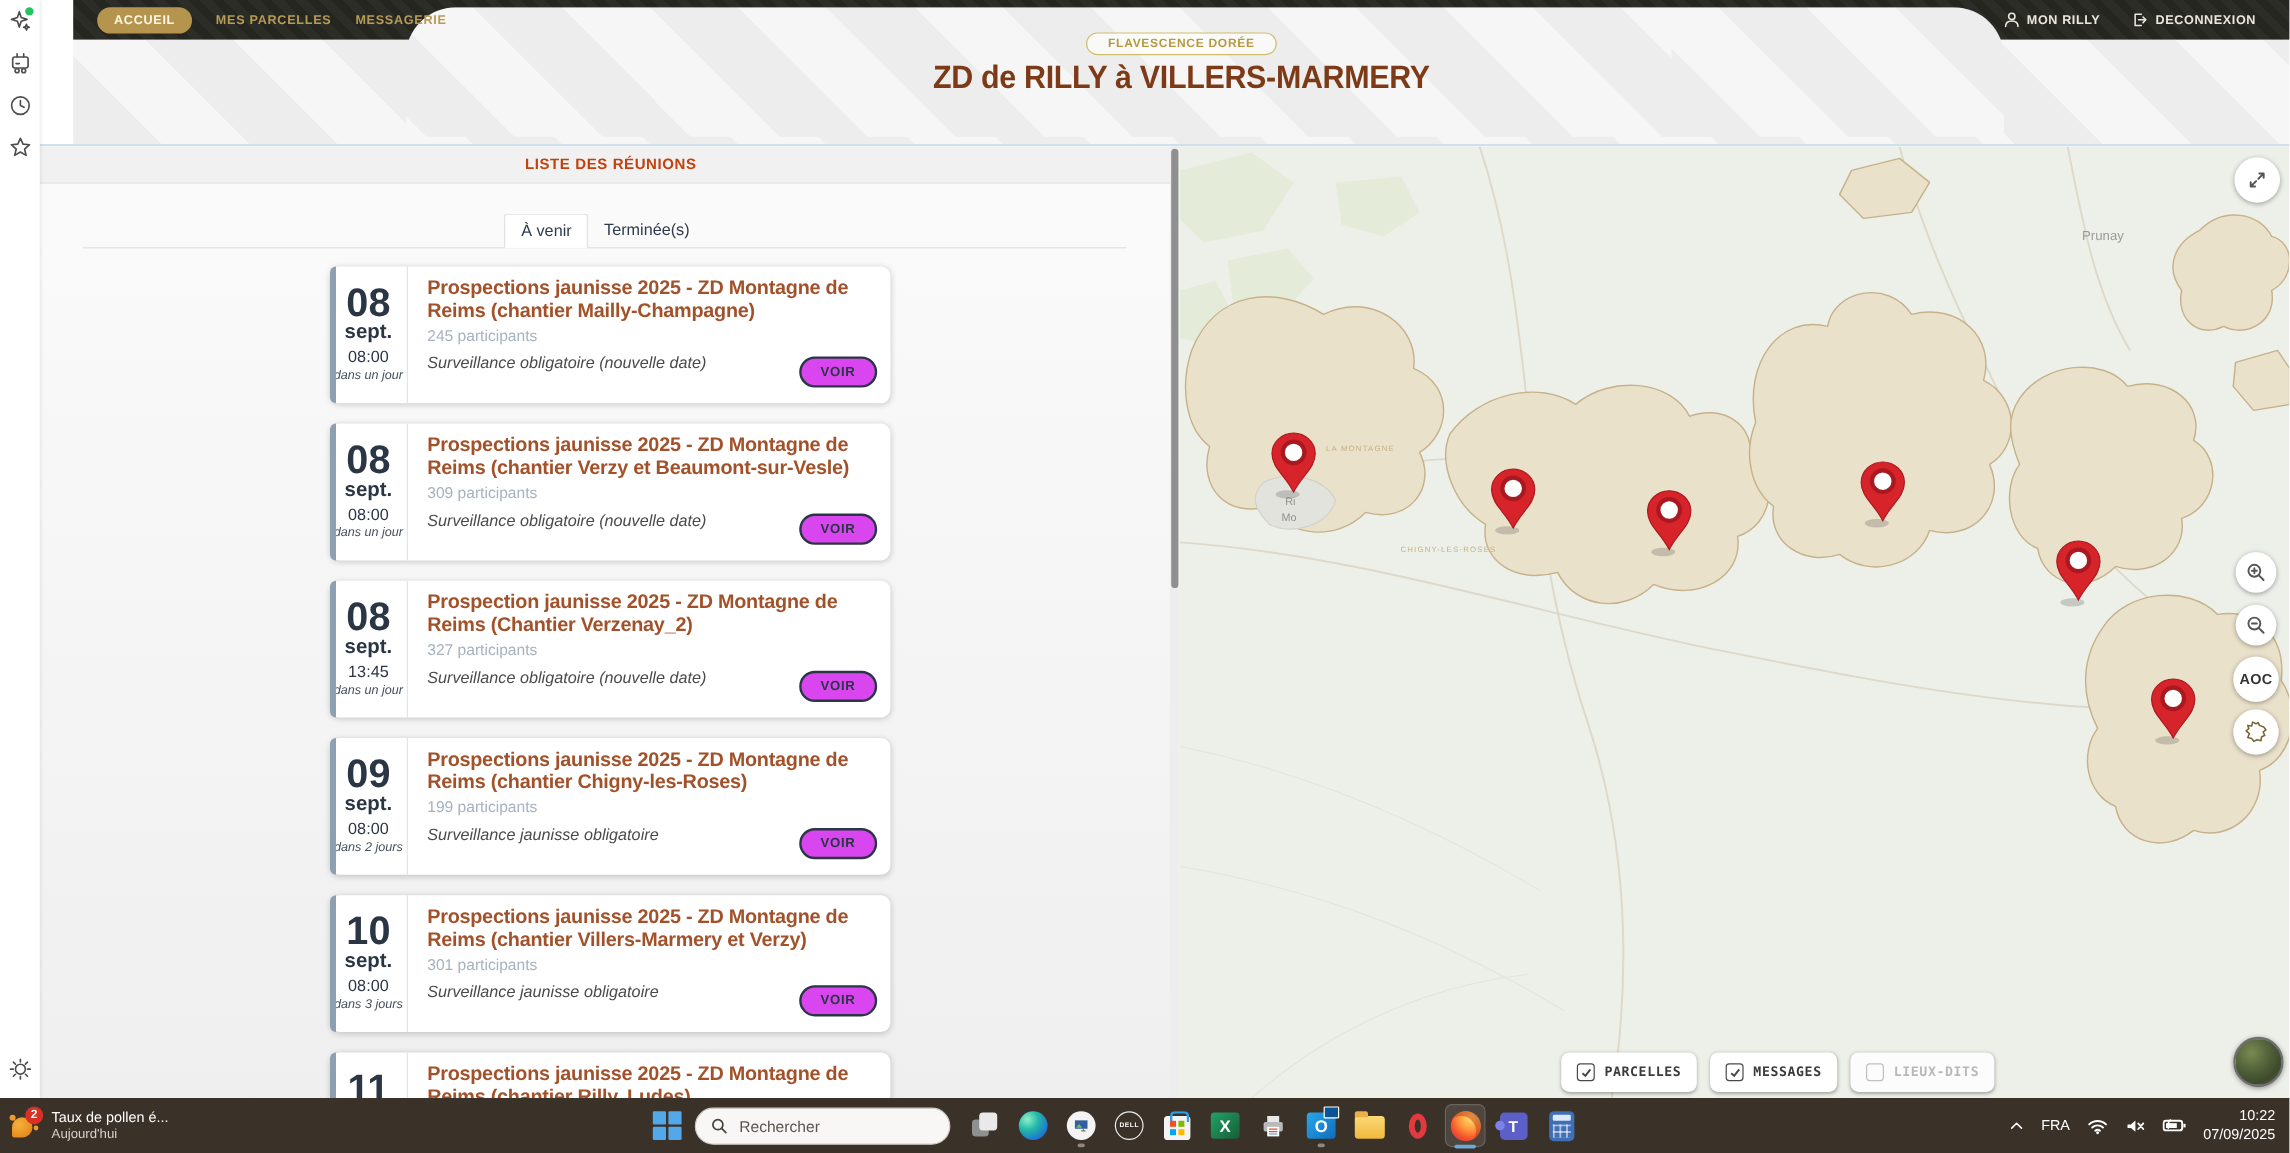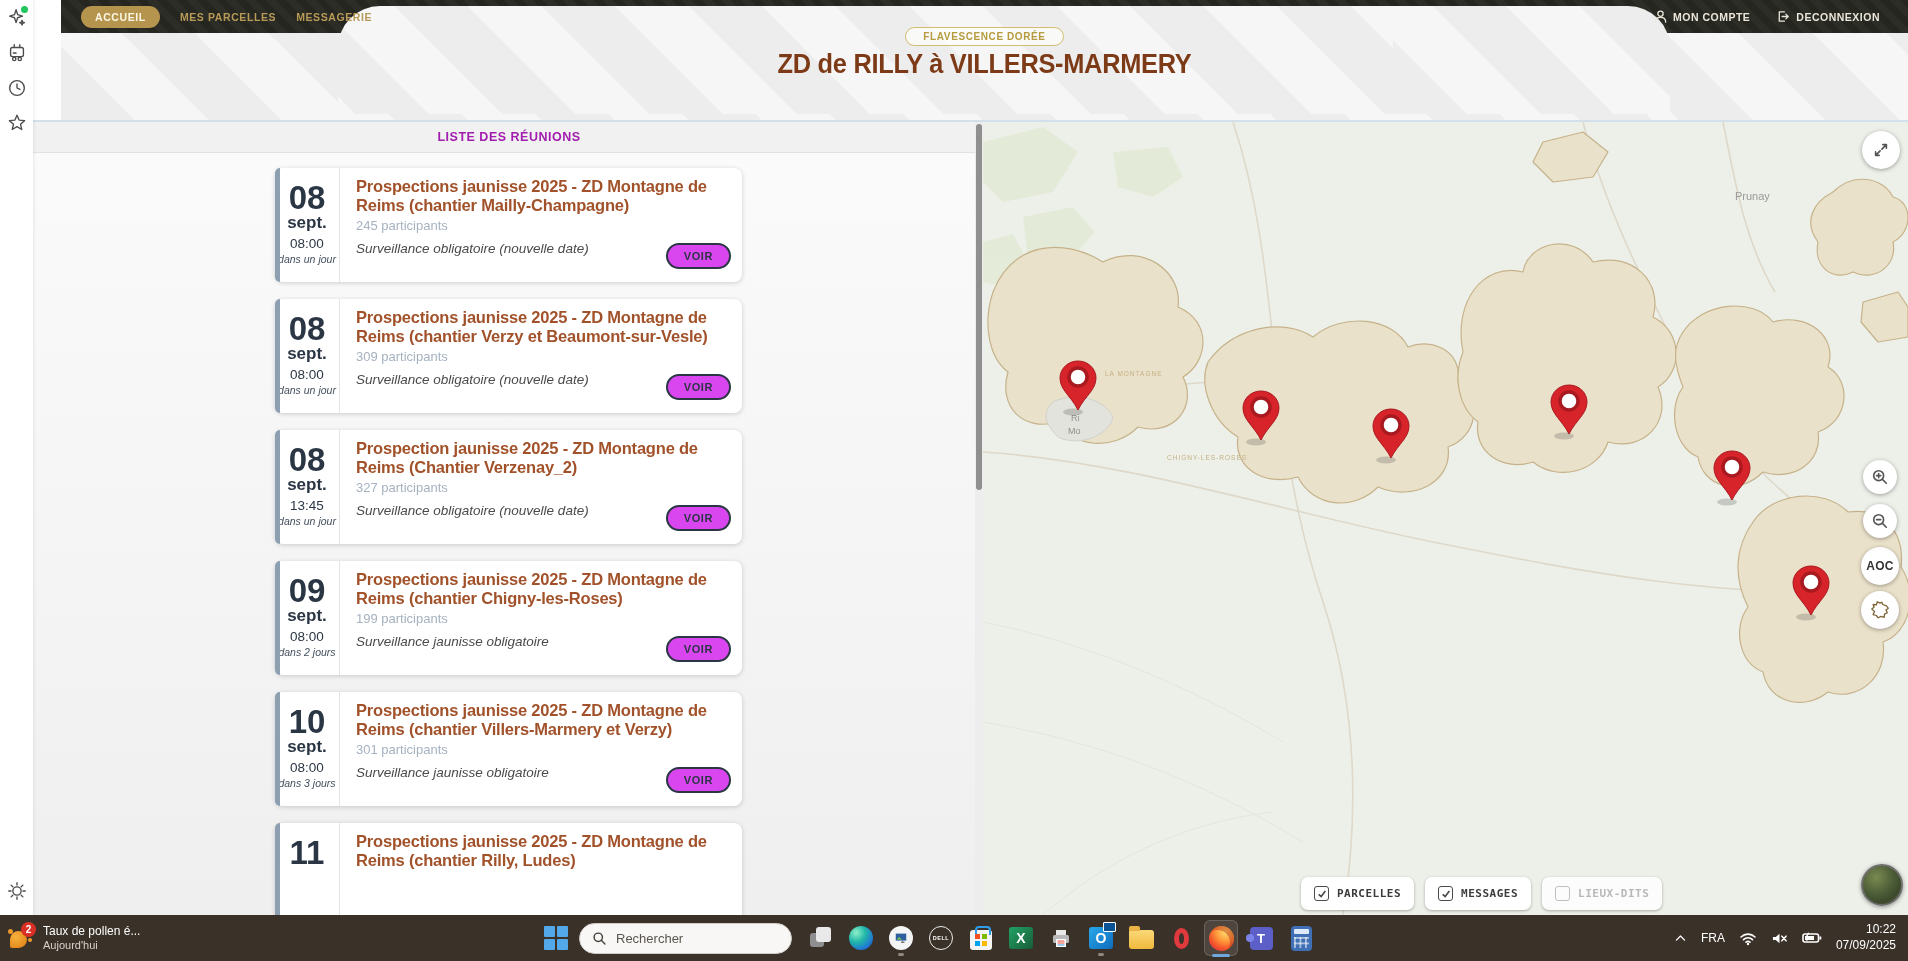--- a/index.html
+++ b/index.html
@@ -42,21 +42,21 @@
     border:1px solid #dcdcdc;border-bottom:none;border-radius:11px 11px 0 0;color:#9b9b9b;
     font-size:11px;font-weight:bold;letter-spacing:.4px;cursor:pointer;box-shadow:0 -1px 2px rgba(0,0,0,.04);}
   .tab svg{stroke:#a5a5a5;fill:none;stroke-width:1.5;stroke-linecap:round;stroke-linejoin:round;}
   .tab.active{background:#997a41;border-color:#8a6d38;color:#fff;}
   .tab.active svg{stroke:#fff;}
 
   
   .content{position:absolute;left:33px;right:0;top:120px;bottom:46px;border-top:2px solid #d2e0ec;overflow:hidden;}
   .list-panel{position:absolute;left:0;top:0;bottom:0;width:942px;background:linear-gradient(180deg,#fbfbfb,#efefef);overflow:hidden;}
   .list-header{height:31px;background:#f1f1f1;border-bottom:1px solid #e2e2e2;display:flex;
-    align-items:center;justify-content:center;color:#a21caf;font-size:12.5px;font-weight:bold;letter-spacing:.5px;padding-left:10px;}
+    align-items:center;justify-content:center;color:#c2410c;font-size:12.5px;font-weight:bold;letter-spacing:.5px;padding-left:10px;}
   .list-tabs{margin:24px 36px 0;border-bottom:1px solid #e2e2e2;display:flex;justify-content:center;}
   .ltab{padding:6px 13px;font-size:13.5px;color:#2f3b4c;cursor:pointer;position:relative;top:1px;}
   .ltab.active{background:#fff;border:1px solid #e2e2e2;border-bottom:1px solid #fff;border-radius:3px 3px 0 0;}
   .cards{display:flex;flex-direction:column;gap:17px;width:467px;margin:15px 0 0 242px;}
   .card{position:relative;display:flex;min-height:114px;background:#fff;border-radius:8px;
     box-shadow:0 1px 5px rgba(0,0,0,.18);cursor:pointer;}
   .card::before{content:"";position:absolute;left:0;top:0;bottom:0;width:5px;background:#8da0b2;border-radius:8px 0 0 8px;}
   .card-date{width:65px;text-align:center;padding-top:13px;border-right:1px solid #e1e5ea;flex:none;}
   .day{font-size:33px;font-weight:bold;color:#2b3645;line-height:1;}
   .month{font-size:17px;font-weight:bold;color:#2b3645;line-height:1.1;}
@@ -214,21 +214,21 @@
       <span class="nav-pill">ACCUEIL</span>
       <span class="nav-link">MES PARCELLES</span>
       <span class="nav-link">MESSAGERIE</span>
     </div>
     <div class="topnav-right">
       <span class="acct">
         <svg width="15" height="15" viewBox="0 0 16 16">
             <circle cx="8" cy="5" r="2.8"></circle>
             <path d="M2.5,14 c0,-3.3 2.3,-5 5.5,-5 s5.5,1.7 5.5,5"></path>
           </svg>
-        <span>MON COMPTE</span>
+        <span>MON RILLY</span>
       </span>
       <span class="acct">
         <svg width="15" height="15" viewBox="0 0 16 16">
             <path d="M9,3 H3.5 V13 H9 M12.8,8 H6.5 M10.5,5.5 L13,8 L10.5,10.5"></path>
           </svg>
         <span>DECONNEXION</span>
       </span>
     </div>
 
     <div class="header-content">
@@ -281,20 +281,24 @@
           </svg>
         <span>MESSAGES</span>
       </div>
     </div>
   </div>
 
   <div class="content">
 
     <div class="list-panel">
       <div class="list-header">LISTE DES RÉUNIONS</div>
+      <div class="list-tabs">
+        <span class="ltab active">À venir</span>
+        <span class="ltab">Terminée(s)</span>
+      </div>
       <div class="cards">
   <div class="card">
     <div class="card-date">
       <div class="day">08</div>
       <div class="month">sept.</div>
       <div class="time">08:00</div>
       <div class="rel">dans un jour</div>
     </div>
     <div class="card-main">
       <div class="card-title">Prospections jaunisse 2025 - ZD Montagne de Reims (chantier Mailly-Champagne)</div>

